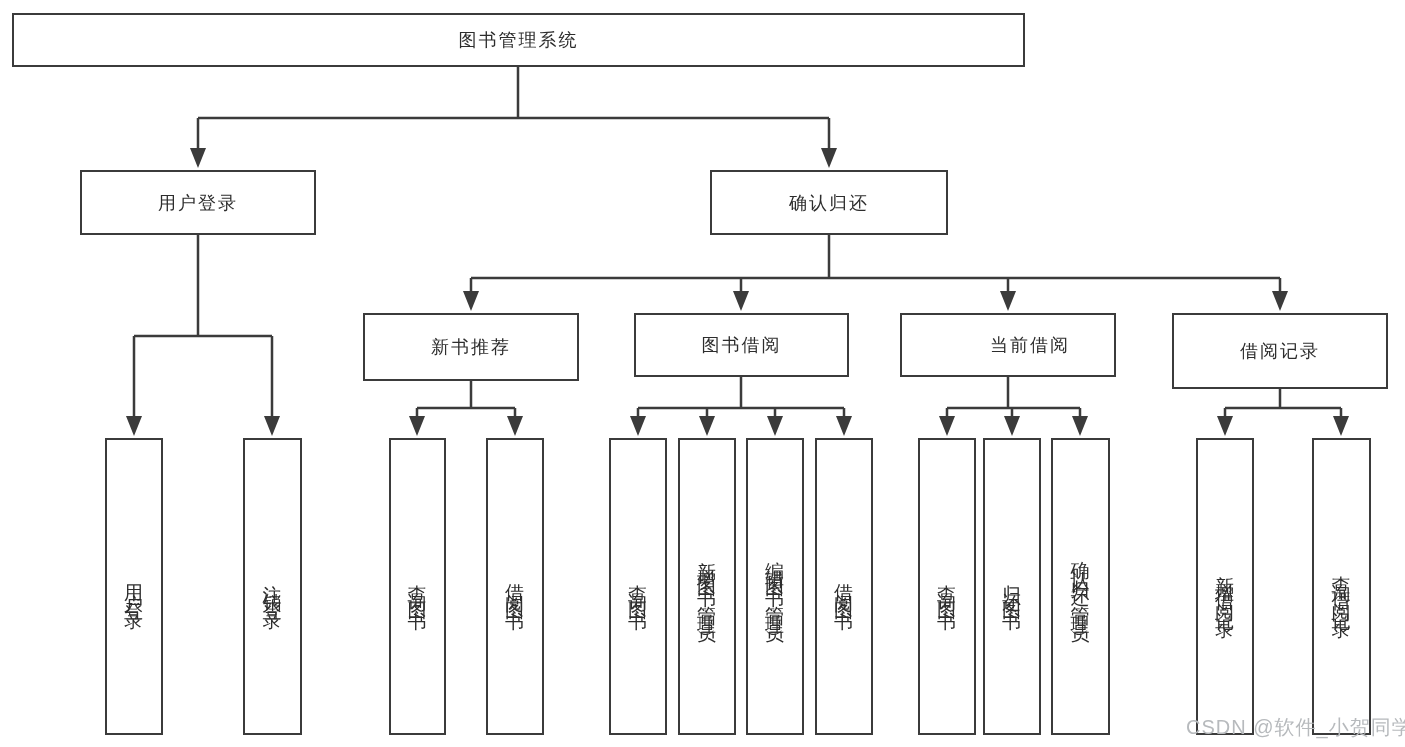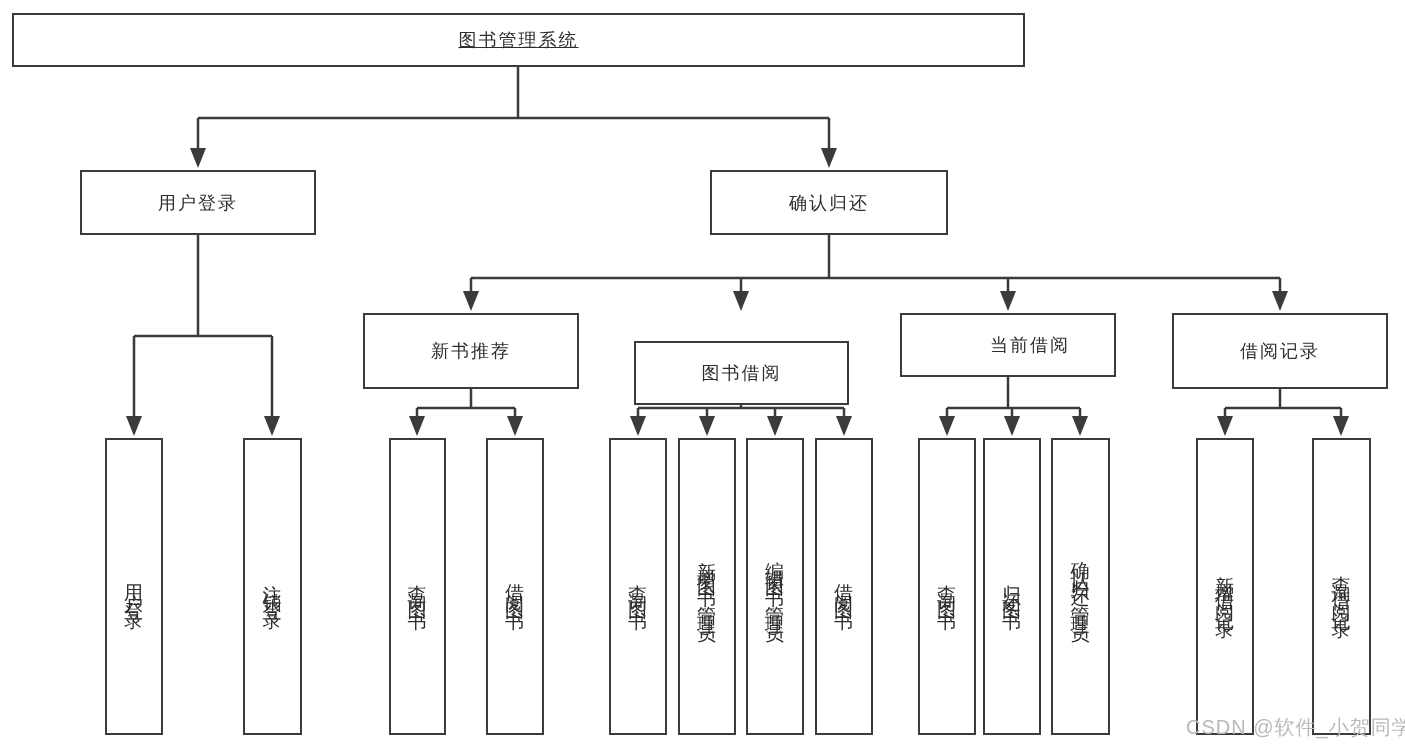--- a/index.html
+++ b/index.html
@@ -44,27 +44,27 @@
       <polygon points="699,416 715,416 707,436" fill="#3b3b3b"></polygon>
       <polygon points="767,416 783,416 775,436" fill="#3b3b3b"></polygon>
       <polygon points="836,416 852,416 844,436" fill="#3b3b3b"></polygon>
       <polygon points="939,416 955,416 947,436" fill="#3b3b3b"></polygon>
       <polygon points="1004,416 1020,416 1012,436" fill="#3b3b3b"></polygon>
       <polygon points="1072,416 1088,416 1080,436" fill="#3b3b3b"></polygon>
       <polygon points="1217,416 1233,416 1225,436" fill="#3b3b3b"></polygon>
       <polygon points="1333,416 1349,416 1341,436" fill="#3b3b3b"></polygon>
     </svg>
 
-  <div class="node hlabel" style="left:12px;top:13px;width:1013px;height:54px;text-decoration:underline;">图书管理系统</div>
+  <div class="node hlabel" style="left:12px;top:13px;width:1013px;height:54px;">图书管理系统</div>
 
   <div class="node hlabel" style="left:80px;top:170px;width:236px;height:65px;">用户登录</div>
   <div class="node hlabel" style="left:710px;top:170px;width:238px;height:65px;">确认归还</div>
 
-  <div class="node hlabel" style="left:363px;top:313px;width:216px;height:76px;">新书推荐</div>
-  <div class="node hlabel" style="left:634px;top:313px;width:215px;height:64px;margin-top:28px;">图书借阅</div>
+  <div class="node hlabel" style="left:363px;top:313px;width:216px;height:68px;">新书推荐</div>
+  <div class="node hlabel" style="left:634px;top:313px;width:215px;height:64px;">图书借阅</div>
   <div class="node hlabel" style="left:900px;top:313px;width:216px;height:64px;padding-left:44px;">当前借阅</div>
   <div class="node hlabel" style="left:1172px;top:313px;width:216px;height:76px;">借阅记录</div>
 
   <div class="node leaf" style="left:105px;top:438px;width:58px;height:297px;">
     <span>用户登录</span>
     </div>
   <div class="node leaf" style="left:243px;top:438px;width:59px;height:297px;">
     <span>注销登录</span>
     </div>
 

